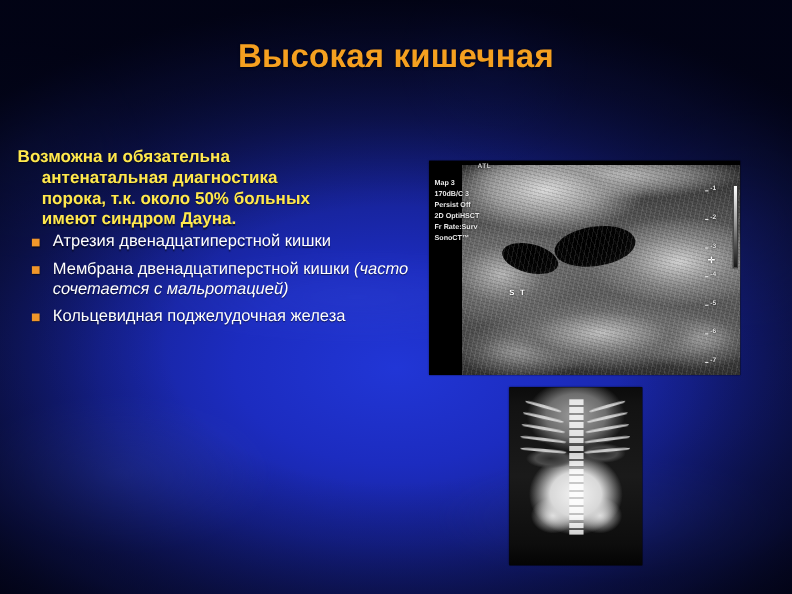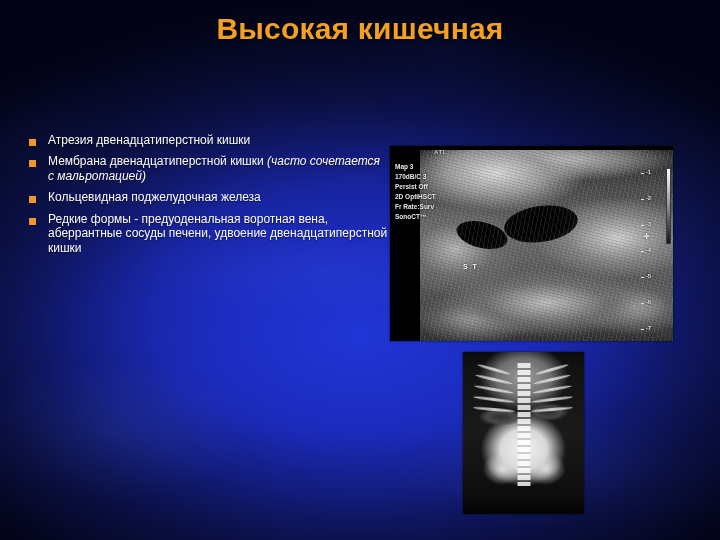--- a/index.html
+++ b/index.html
@@ -29,21 +29,21 @@
       radial-gradient(ellipse 34% 10% at 46% 50%, rgba(80,105,235,.30), rgba(0,0,0,0) 70%),
       radial-gradient(ellipse 14% 20% at 60% 18%, rgba(25,40,140,.42), rgba(0,0,0,0) 70%);
   }
   .vignette {
     position:absolute; inset:0; pointer-events:none;
     background:radial-gradient(ellipse 72% 58% at 50% 58%, rgba(0,0,0,0) 40%, rgba(2,4,22,.55) 86%, rgba(1,2,16,.82) 100%);
   }
 
   
   #title {
-    position:absolute; left:0; top:12px; width:720px;
+    position:absolute; left:0; top:35px; width:720px;
     text-align:center;
     color:#f5a020;
     font-size:30px; font-weight:bold; line-height:1.16;
     letter-spacing:.2px;
     text-shadow:0 1px 2px rgba(0,0,0,.70);
     z-index:6;
   }
   #title .ln { display:block; }
 
   
@@ -59,21 +59,21 @@
   }
   .lead .cont { display:block; padding-left:22px; }
   .subhead {
     color:#ffe84d; font-weight:bold; font-size:15.5px; line-height:1.25;
     text-shadow:0 1px 1px rgba(0,0,0,.6);
     margin-top:1px; margin-bottom:3px;
   }
   ul.causes { list-style:none; }
   ul.causes li {
     position:relative;
-    color:#ffffff; font-size:12px; line-height:1.205;
+    color:#ffffff; font-size:15px; line-height:1.205;
     padding-left:32px; margin-bottom:7px;
     text-shadow:0 1px 1px rgba(0,0,0,.55);
   }
   ul.causes li .bullet {
     position:absolute; left:13px; top:6px;
     width:7px; height:7px; background:#f0962a;
     box-shadow:0 1px 1px rgba(0,0,0,.5);
   }
   ul.causes li i { font-style:italic; }
 
@@ -194,39 +194,41 @@
 <div id="slide">
   <div class="marble"></div>
   <div class="vignette"></div>
 
   <div id="title">
     <span class="ln">Высокая кишечная</span>
   </div>
 
   <div id="body-col">
 
+    <div class="lead">
+      <span>Возможна и обязательна</span>
+      <span class="cont">антенатальная диагностика</span>
+      <span class="cont">порока, т.к. около 50% больных</span>
+      <span class="cont">имеют синдром Дауна.</span>
+    </div>
 
 
     <ul class="causes">
       <li>
         <span class="bullet"></span>
         <span>Атрезия двенадцатиперстной кишки</span>
       </li>
       <li>
         <span class="bullet"></span>
         <span>Мембрана двенадцатиперстной кишки </span><i>(часто сочетается с мальротацией)</i>
       </li>
       <li>
         <span class="bullet"></span>
         <span>Кольцевидная поджелудочная железа</span>
       </li>
-      <li>
-        <span class="bullet"></span>
-        <span>Редкие формы - предуоденальная воротная вена, аберрантные сосуды печени, удвоение двенадцатиперстной кишки</span>
-      </li>
     </ul>
   </div>
 
   <div id="us-frame">
     <div id="us-img">
       <div class="bubble" id="bubble-a"></div>
       <div class="bubble" id="bubble-b"></div>
       <div class="spkl"></div>
     </div>
 

